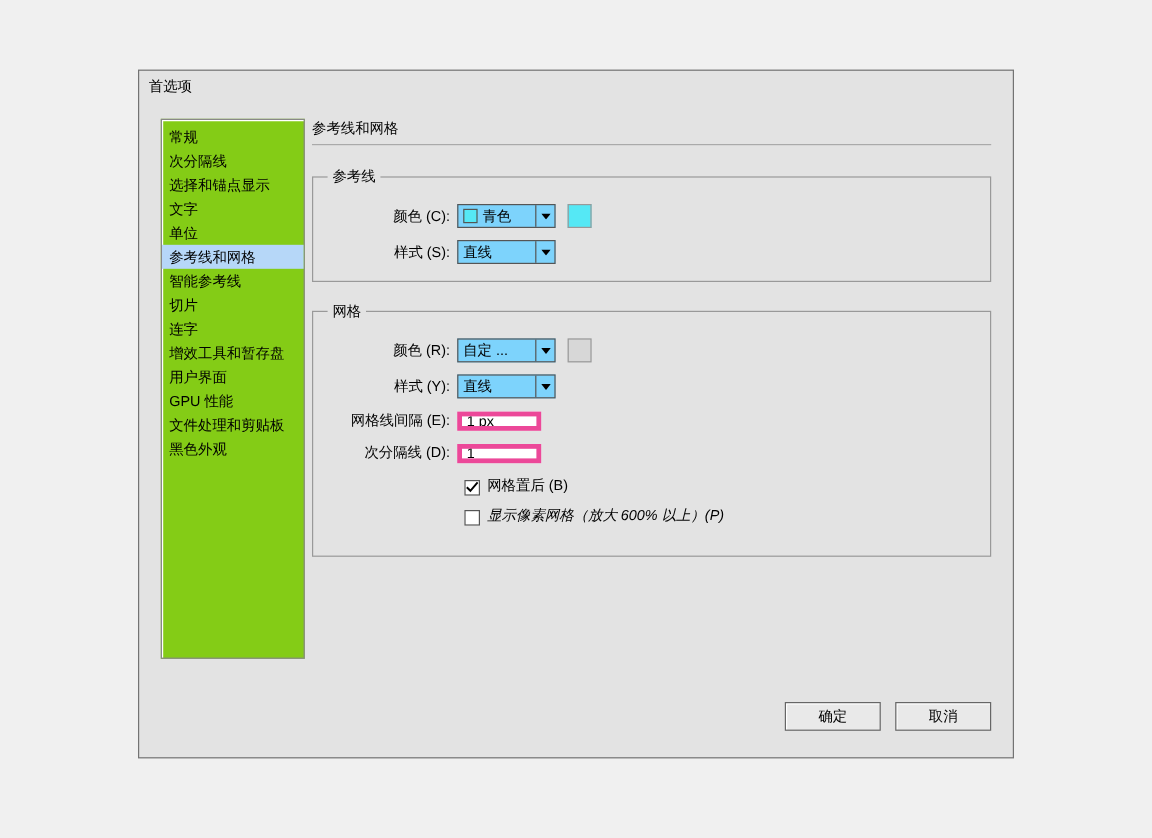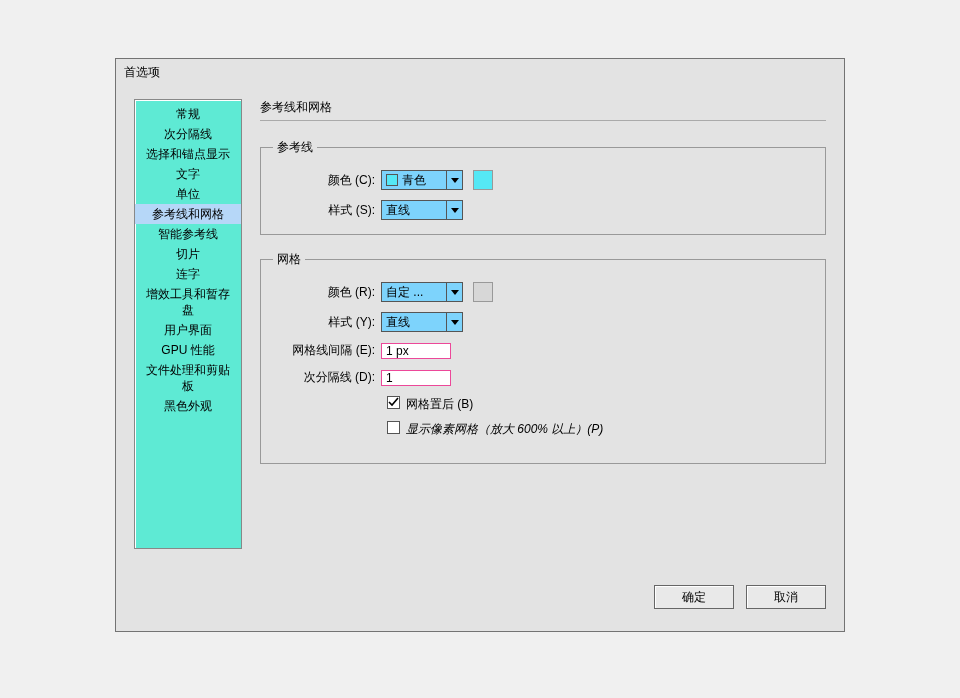--- a/index.html
+++ b/index.html
@@ -24,27 +24,26 @@
     border: 1px solid #737373;
   }
   .dialog-title {
     padding: 5px 8px 4px 8px;
     font-size: 12px;
   }
   .sidebar {
     position: absolute;
     left: 18px;
     top: 40px;
-    width: 108px;
+    width: 120px;
     height: 450px;
     border: 1px solid #888;
-    background: #5eead4;
+    background: #84cc16;
     box-shadow: inset 1px 1px 0 #fff;
     padding-top: 4px;
-    text-align: center;
   }
   .sidebar-item {
     padding: 2px 6px 2px 6px;
     line-height: 16px;
     cursor: default;
   }
   .sidebar-item.selected {
     background: #b6d7f8;
   }
   .content {
@@ -116,30 +115,30 @@
   }
   .dd-arrow svg { display: block; }
   .swatch-box {
     width: 20px;
     height: 20px;
     border: 1px solid #999;
     margin-left: 10px;
   }
   .text-input {
     height: 16px;
-    border: 1px solid #ec4899;
+    border: 4px solid #ec4899;
     background: #fff;
     padding: 0 4px;
     font-family: inherit;
     font-size: 12px;
     line-height: 18px;
   }
   .chk-row {
     display: flex;
-    align-items: flex-start;
+    align-items: flex-end;
     margin-left: 114px;
     margin-bottom: 8px;
   }
   .chk-row:last-child { margin-bottom: 11px; font-style: italic; }
   .checkbox {
     width: 13px;
     height: 13px;
     border: 1px solid #555;
     background: #fff;
     margin-right: 6px;

